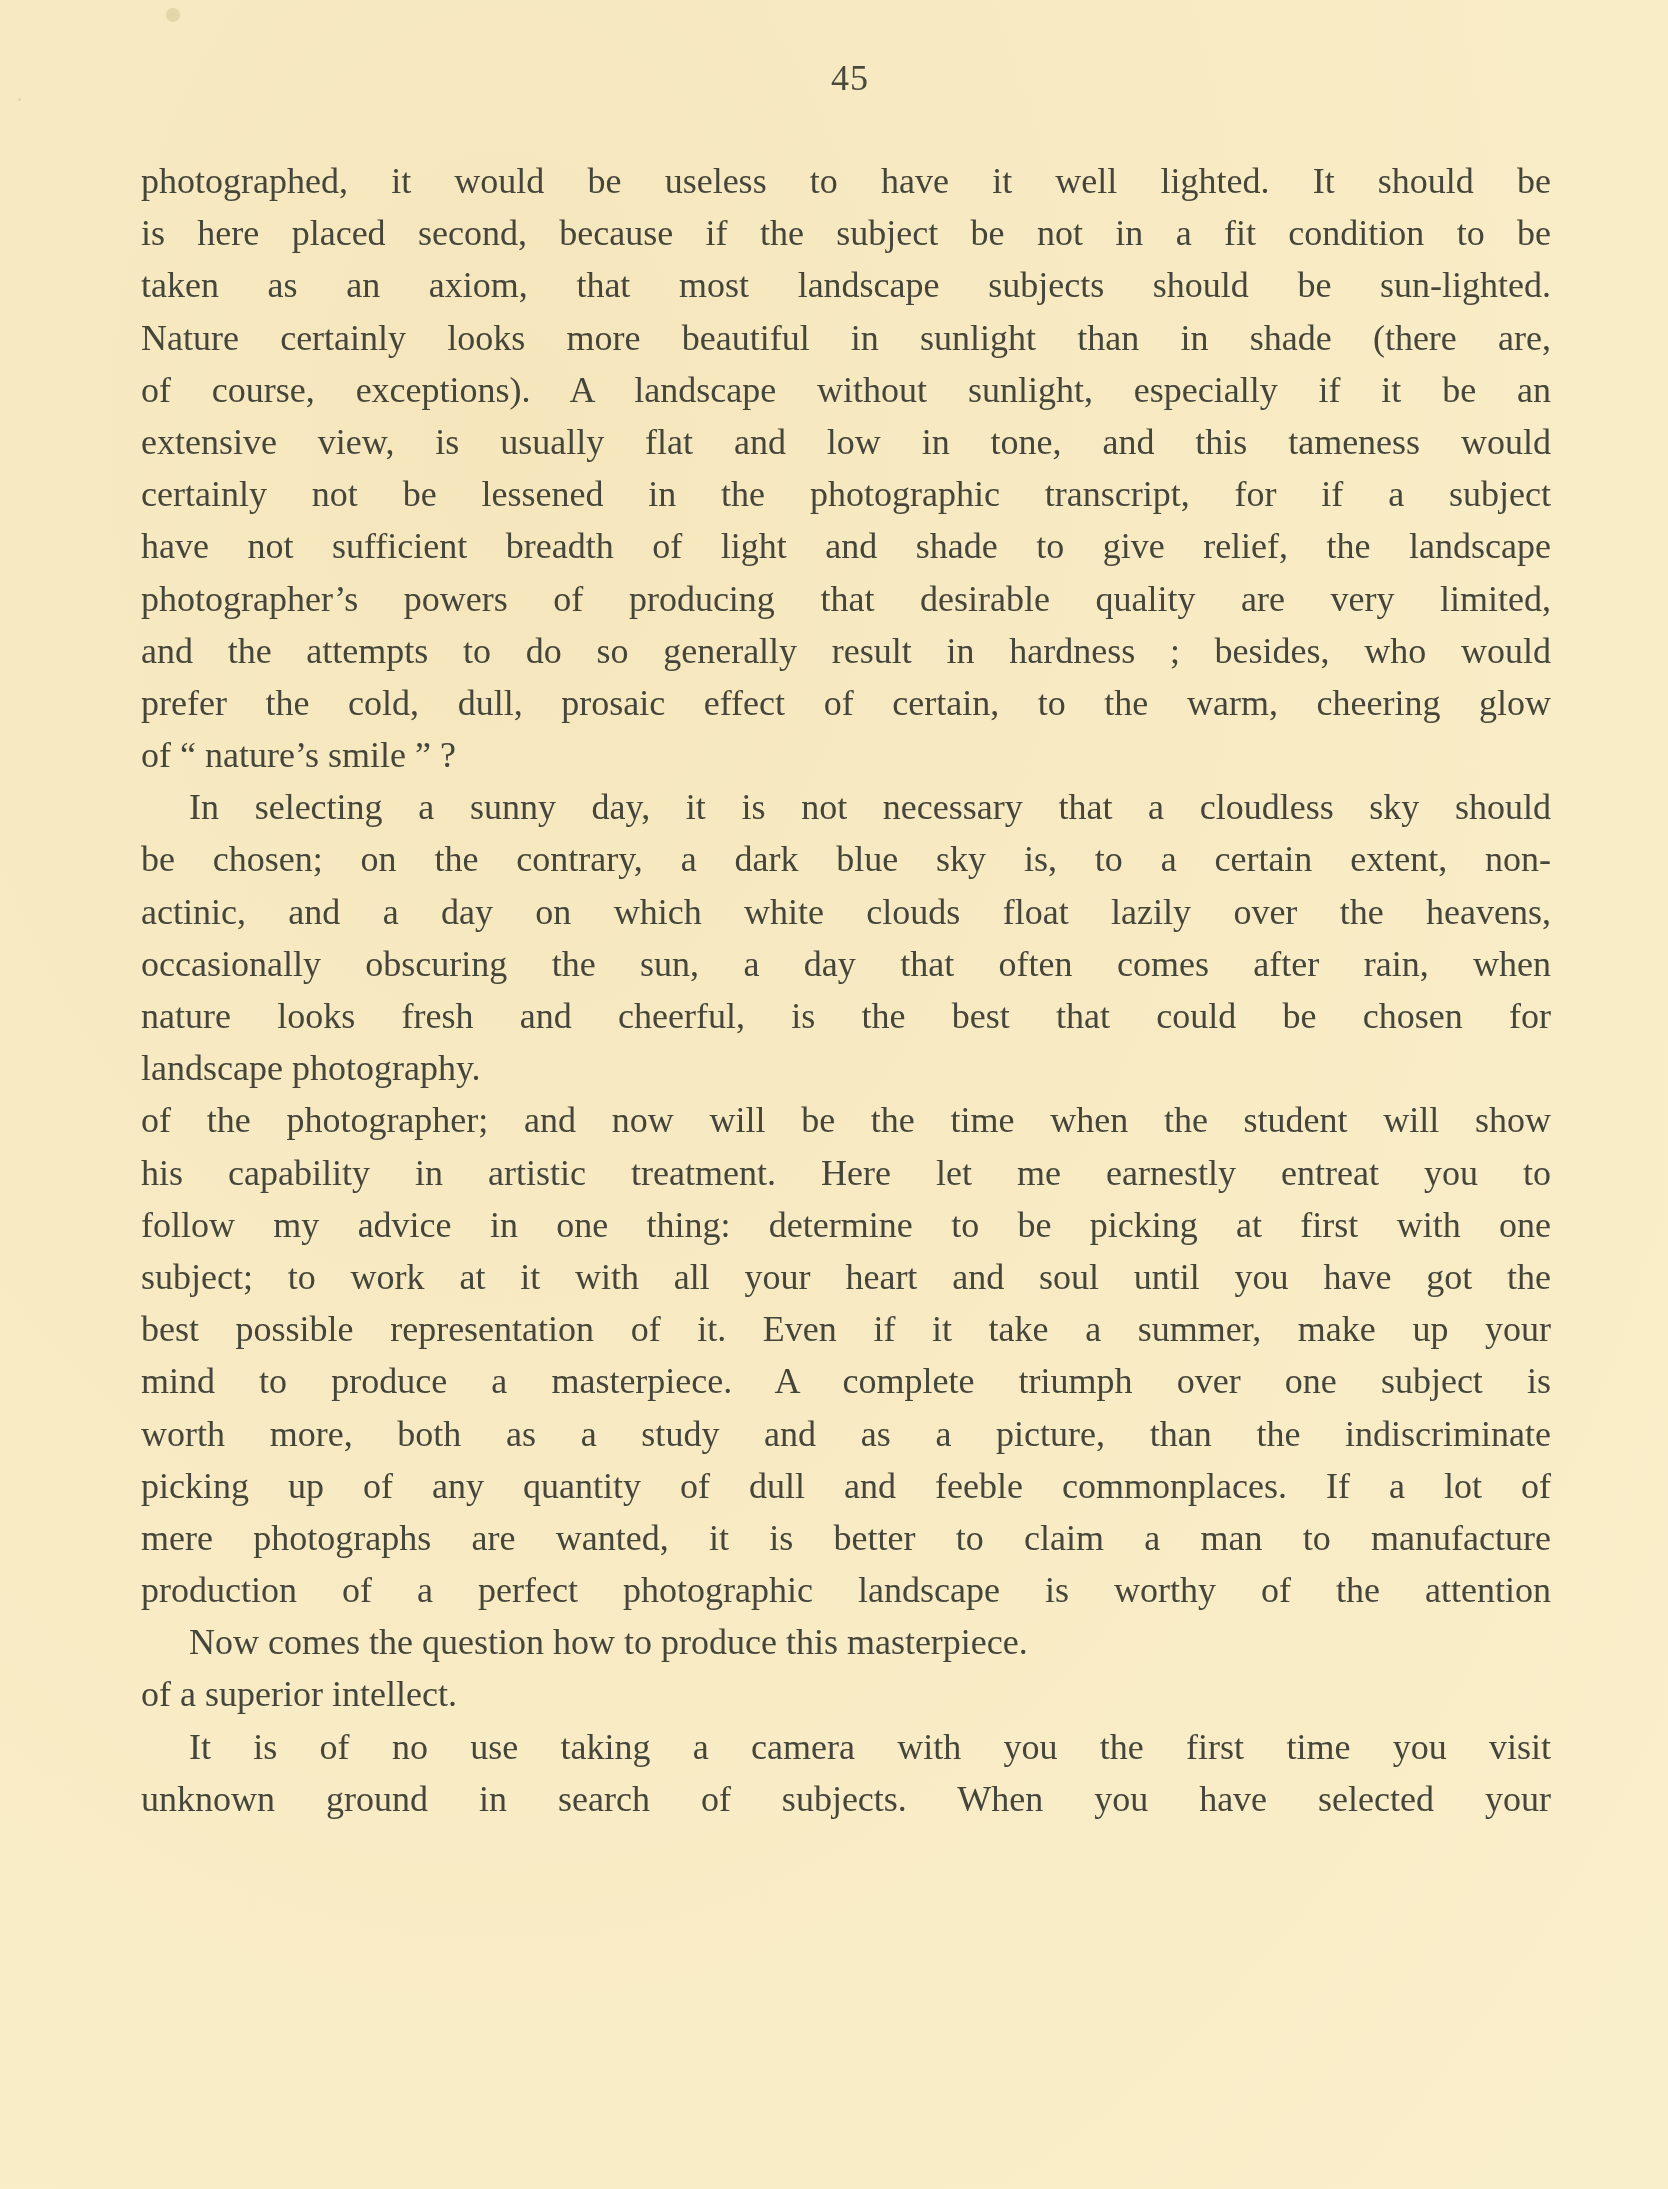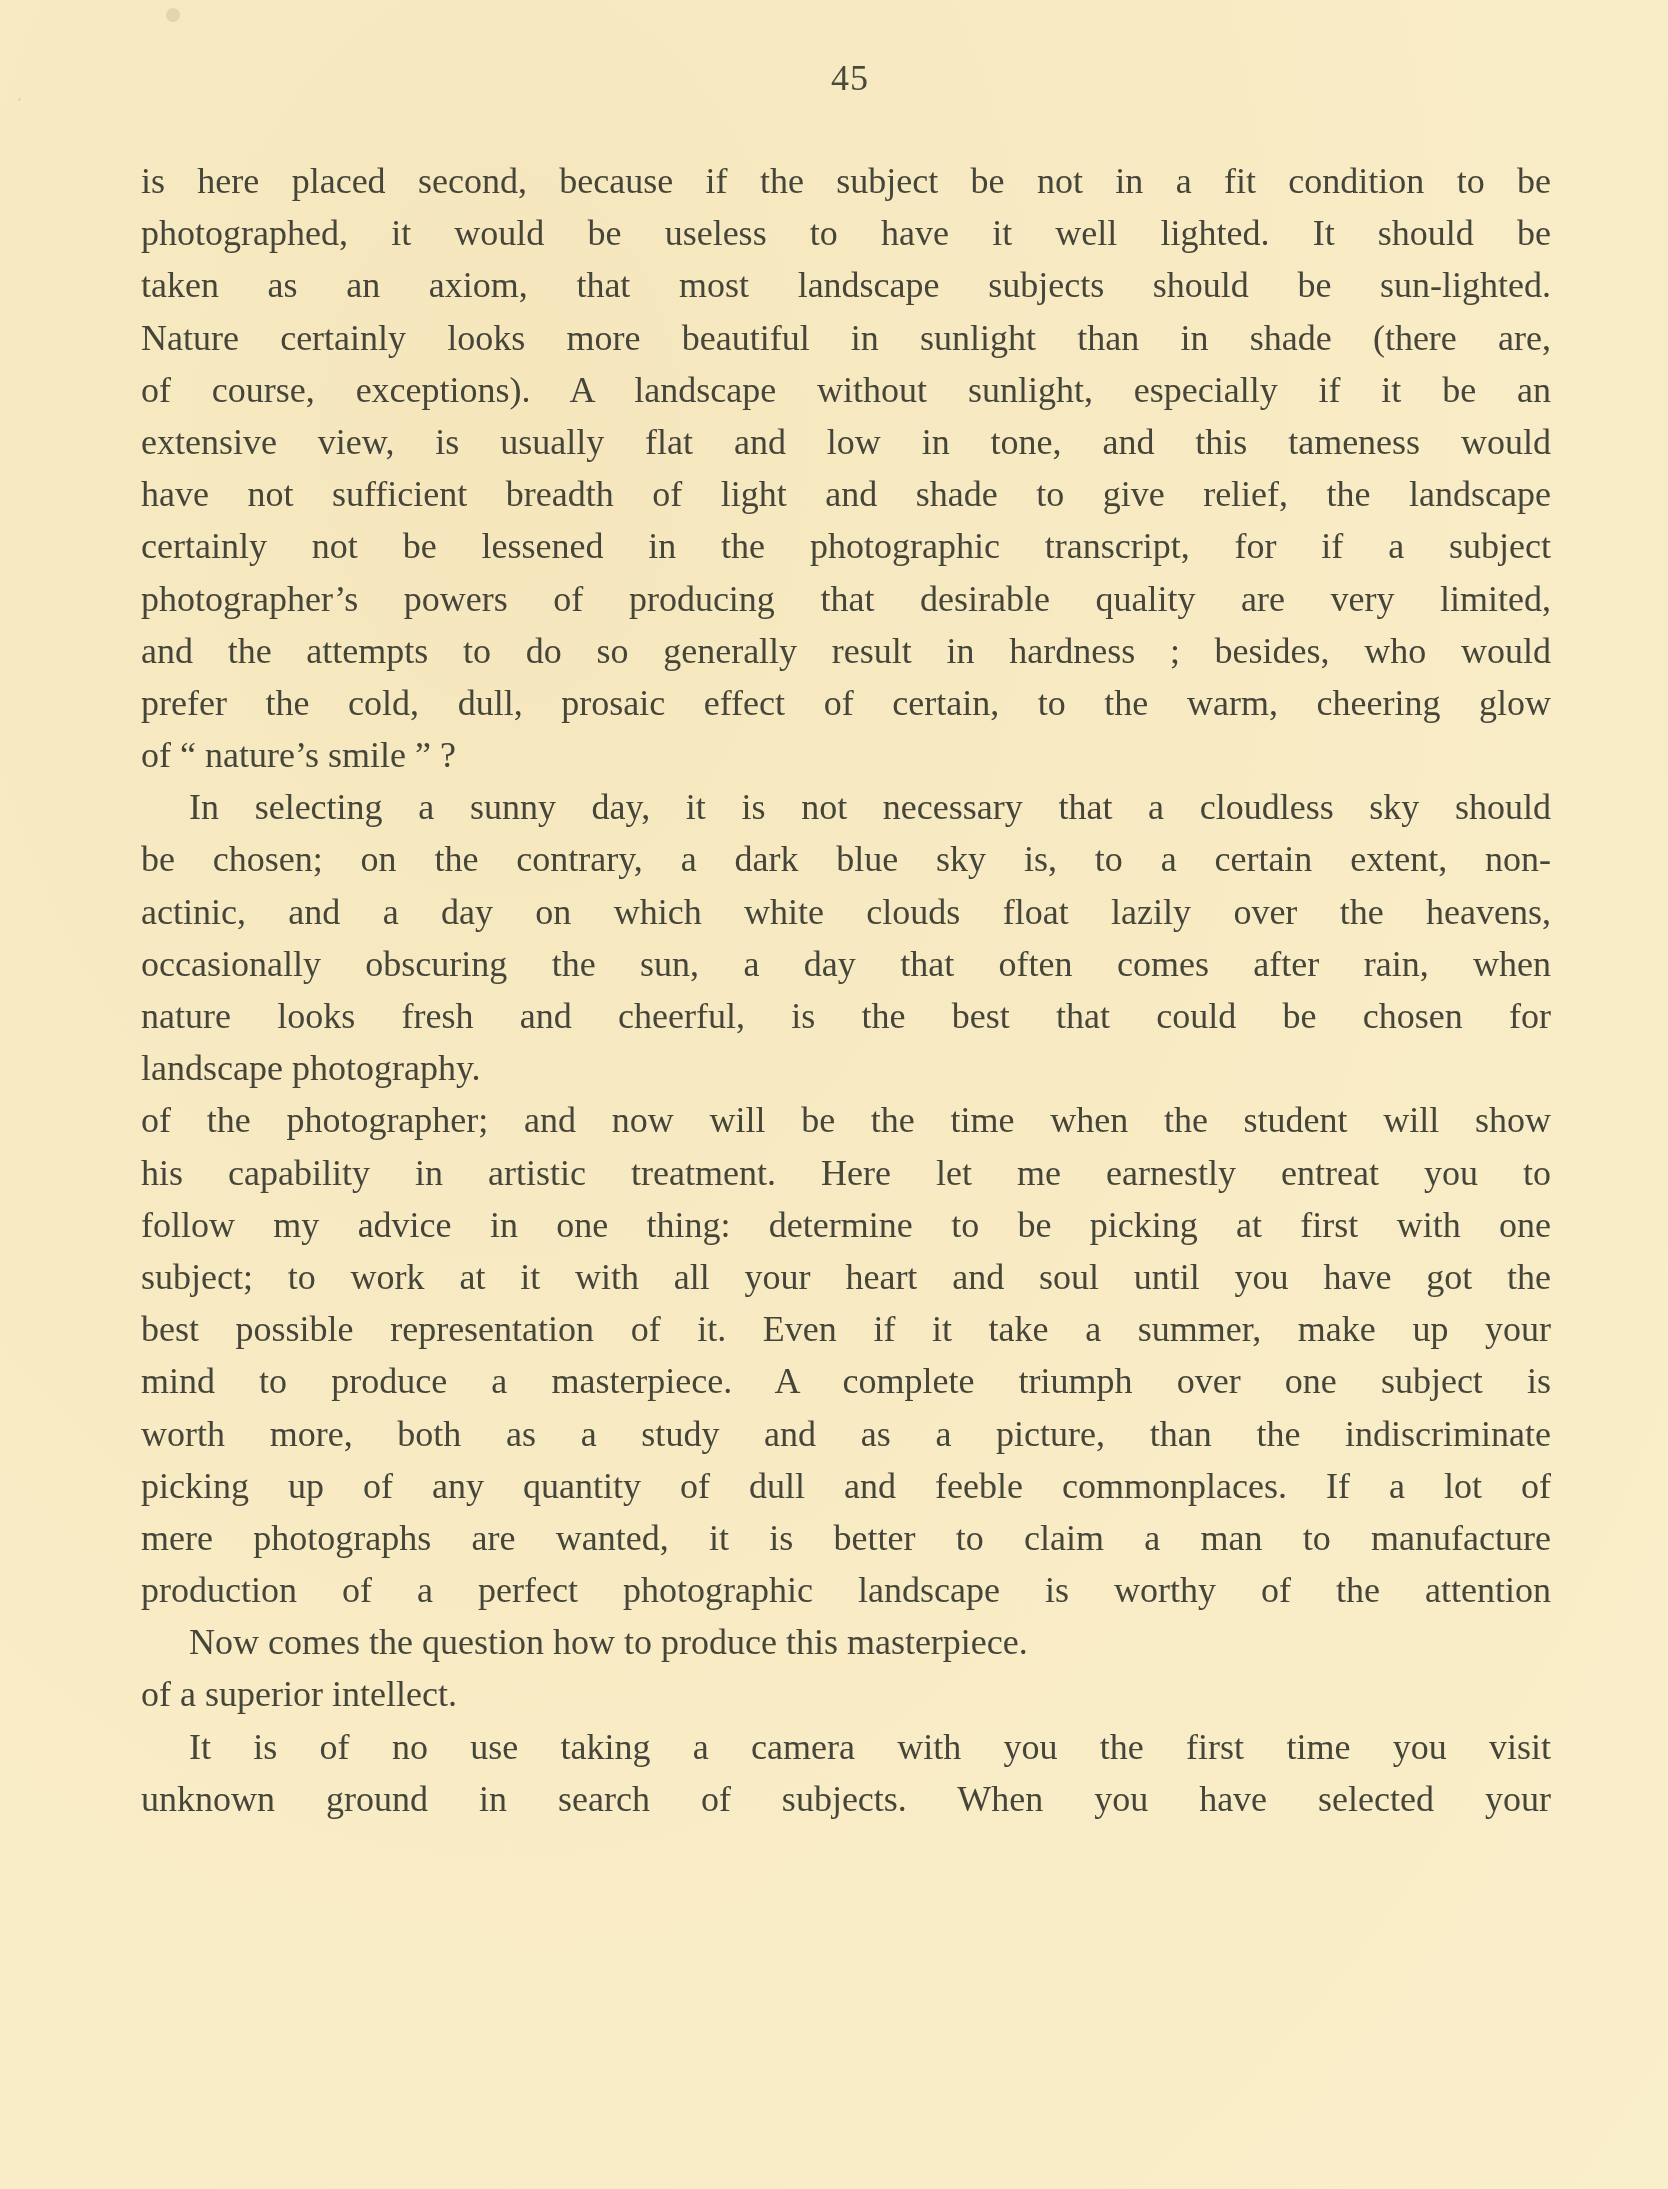--- a/index.html
+++ b/index.html
@@ -64,28 +64,28 @@
 </head>
 <body>
 
 <div class="page">
   <div class="speck" style="left:150px;top:8px;width:14px;height:14px;"></div>
   <div class="speck" style="left:2px;top:98px;width:3px;height:3px;"></div>
 
   <div class="page-number">45</div>
 
   <div class="body-text">
+    <span class="line">photographed, it would be useless to have it well lighted.  It should be</span>
     <span class="line">is here placed second, because if the subject be not in a fit condition to be</span>
-    <span class="line">photographed, it would be useless to have it well lighted.  It should be</span>
     <span class="line">taken as an axiom, that most landscape subjects should be sun-lighted.</span>
     <span class="line">Nature certainly looks more beautiful in sunlight than in shade (there are,</span>
     <span class="line">of course, exceptions).  A landscape without sunlight, especially if it be an</span>
     <span class="line">extensive view, is usually flat and low in tone, and this tameness would</span>
+    <span class="line">certainly not be lessened in the photographic transcript, for if a subject</span>
     <span class="line">have not sufficient breadth of light and shade to give relief, the landscape</span>
-    <span class="line">certainly not be lessened in the photographic transcript, for if a subject</span>
     <span class="line">photographer’s powers of producing that desirable quality are very limited,</span>
     <span class="line">and the attempts to do so generally result in hardness ; besides, who would</span>
     <span class="line">prefer the cold, dull, prosaic effect of certain, to the warm, cheering glow</span>
     <span class="line last">of “ nature’s smile ” ?</span>
     <span class="line indent">In selecting a sunny day, it is not necessary that a cloudless sky should</span>
     <span class="line">be chosen; on the contrary, a dark blue sky is, to a certain extent, non-</span>
     <span class="line">actinic, and a day on which white clouds float lazily over the heavens,</span>
     <span class="line">occasionally obscuring the sun, a day that often comes after rain, when</span>
     <span class="line">nature looks fresh and cheerful, is the best that could be chosen for</span>
     <span class="line last">landscape photography.</span>

